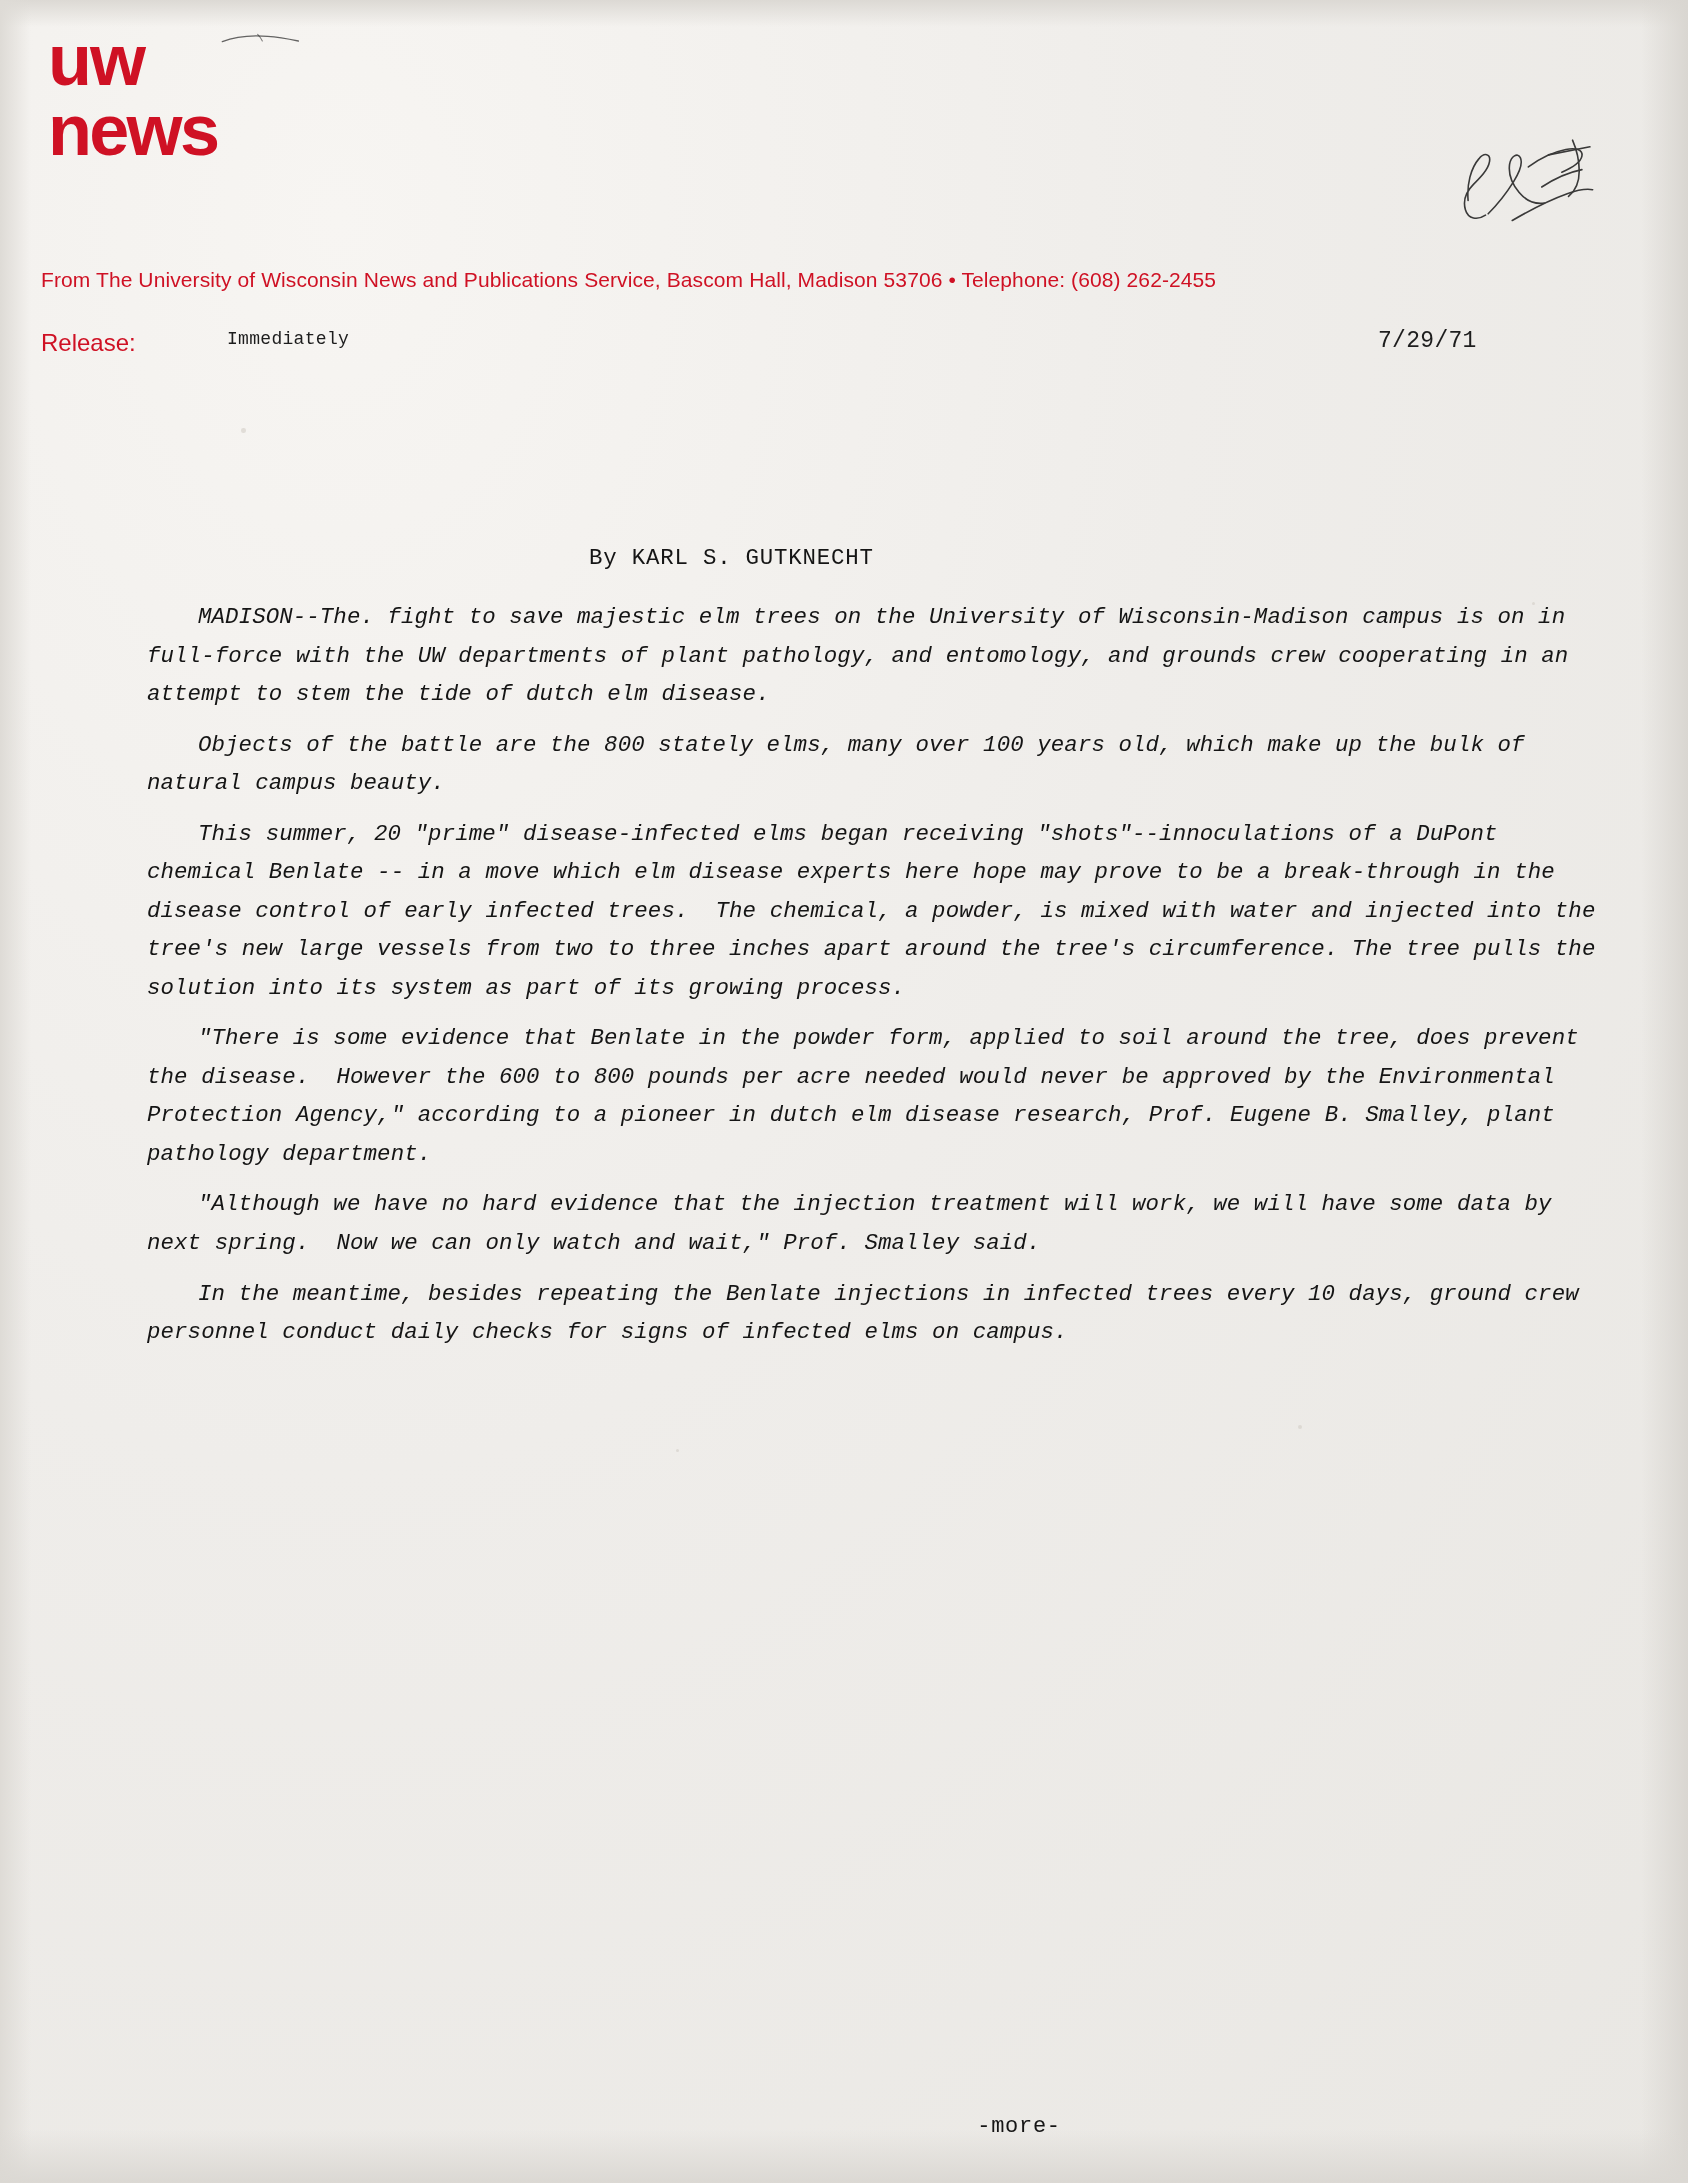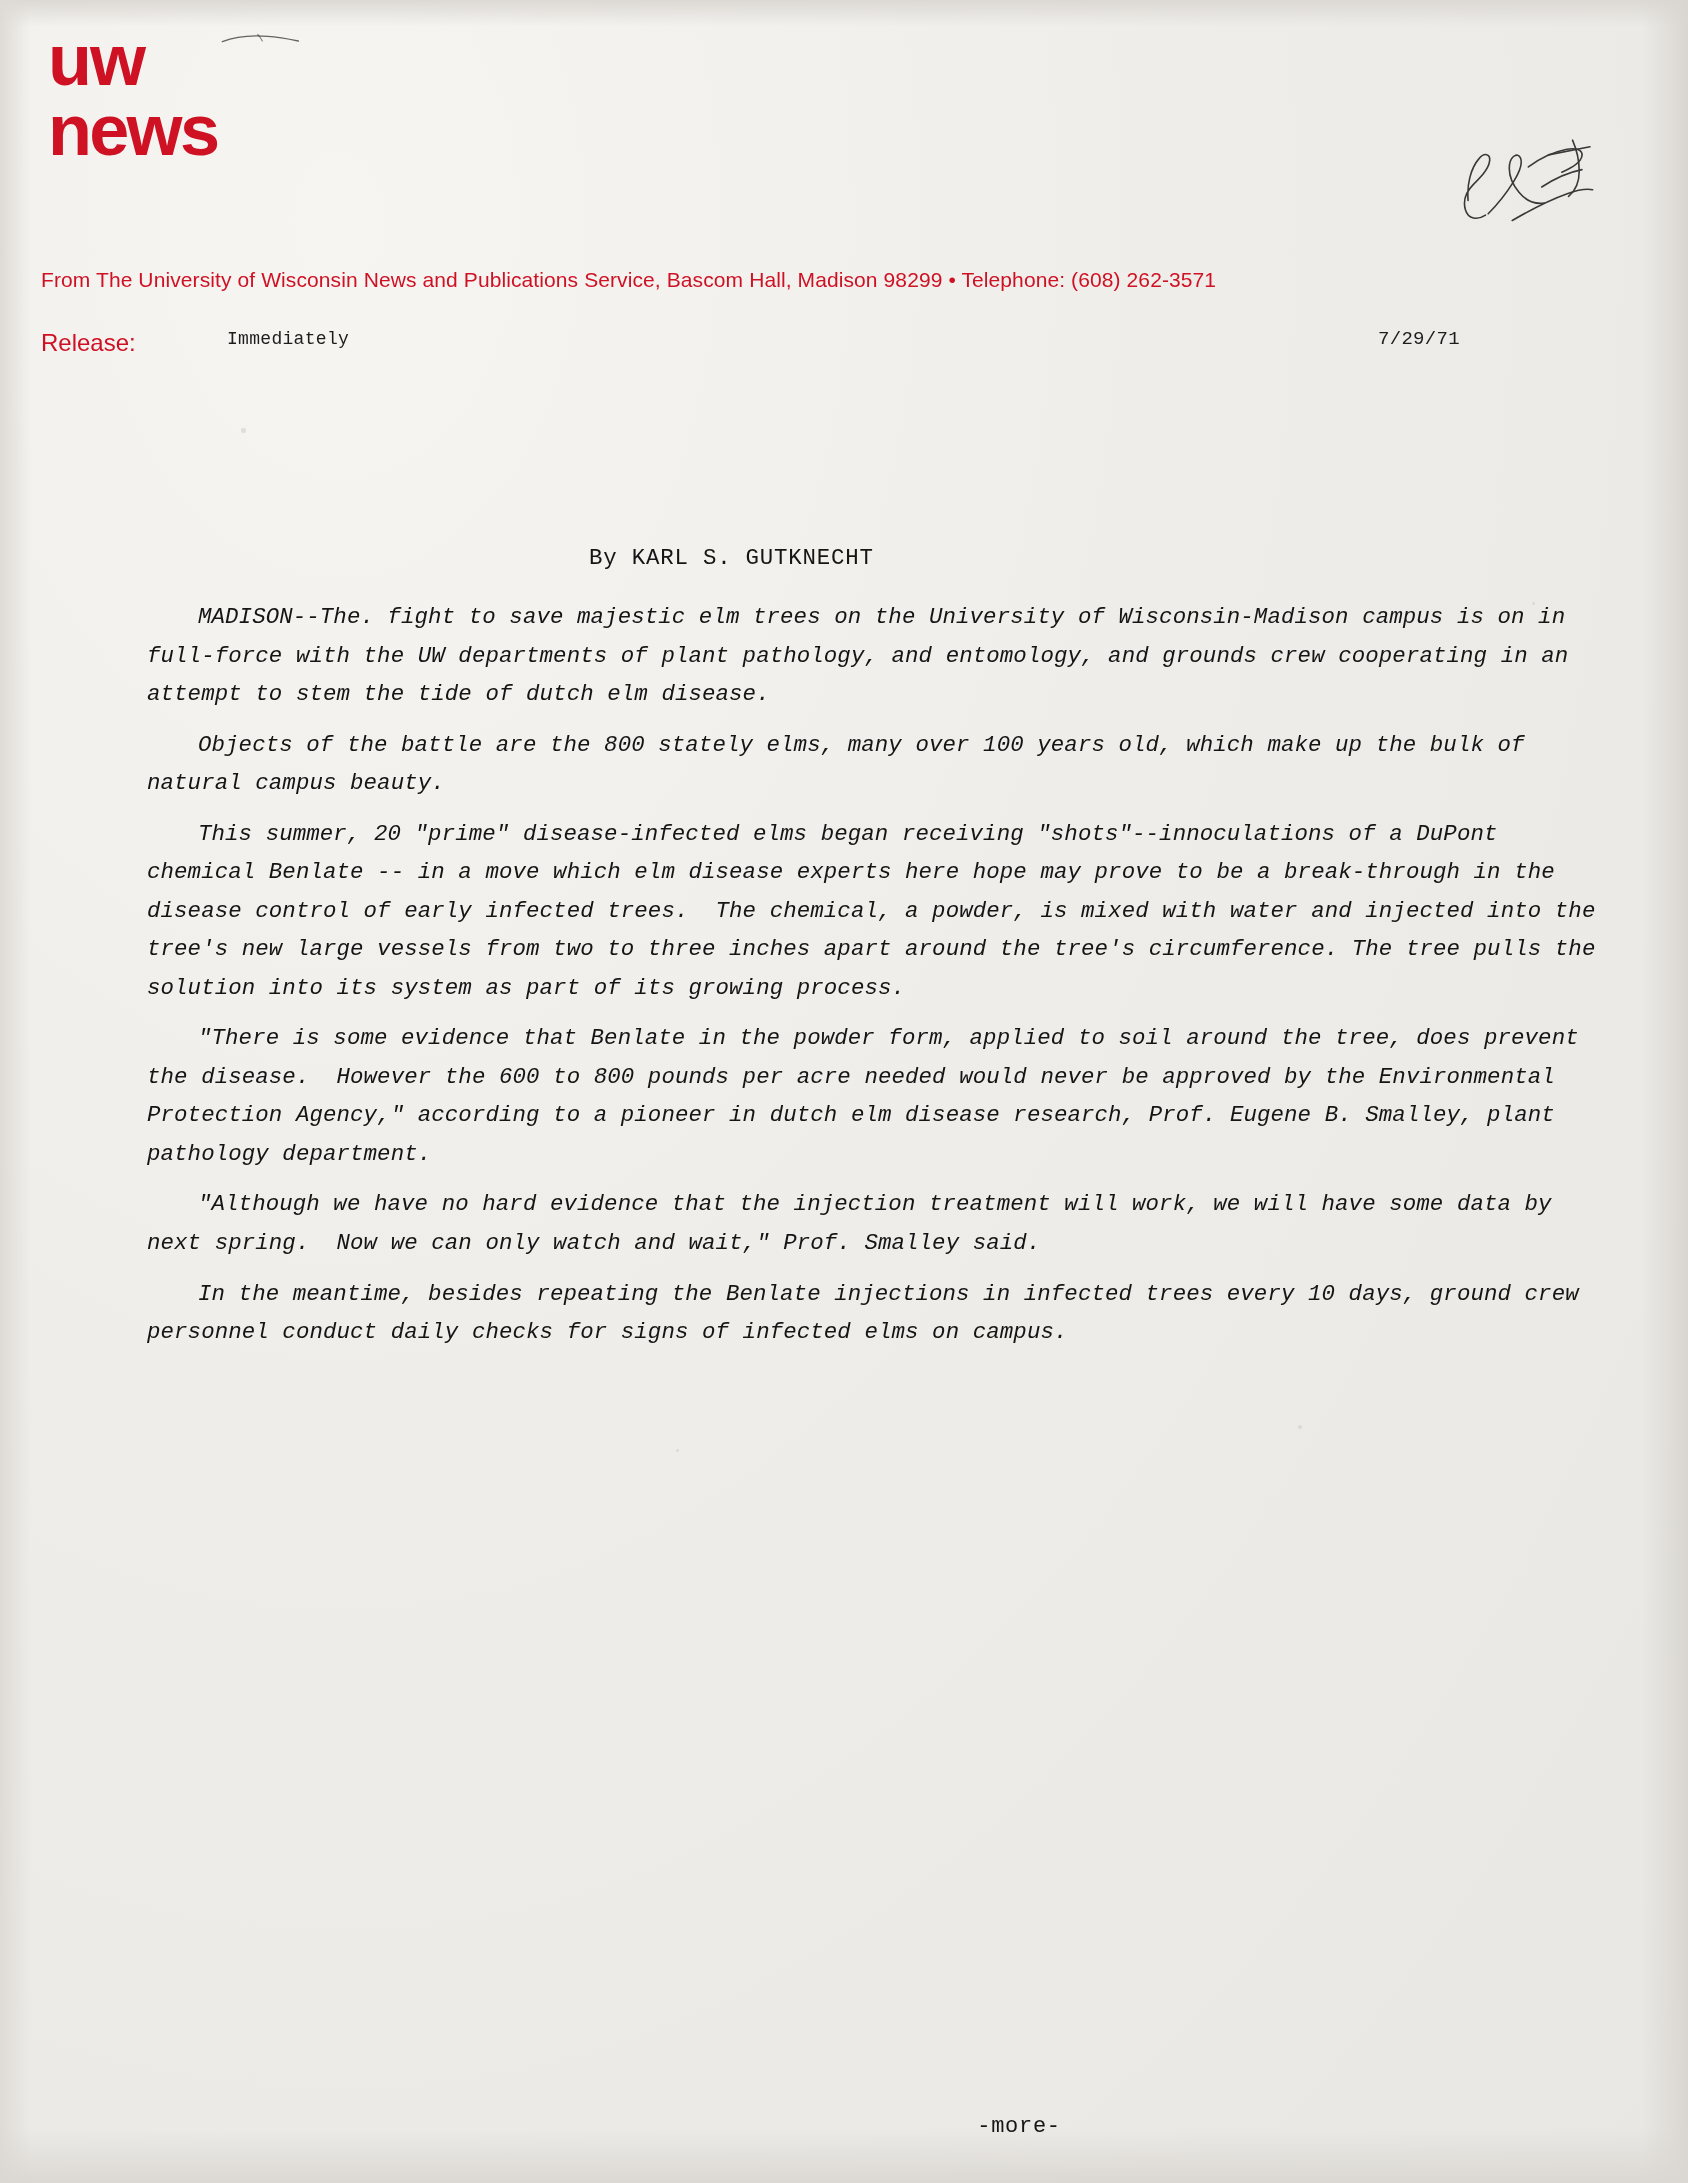--- a/index.html
+++ b/index.html
@@ -117,21 +117,21 @@
     font-family: "Liberation Mono", monospace;
     font-size: 18px;
     color: #1d1d1d;
     letter-spacing: 0.3px;
   }
   .release-date {
     position: absolute;
     left: 1378px;
     top: 328px;
     font-family: "Liberation Mono", monospace;
-    font-size: 19px;
+    font-size: 23px;
     color: #1d1d1d;
     letter-spacing: 0.3px;
   }
 
   
   .signature {
     position: absolute;
     right: 86px;
     top: 120px;
     width: 154px;
@@ -211,21 +211,21 @@
       <path d="M30,120 C28,96 34,72 46,58 C54,48 64,50 62,62 C60,74 48,86 38,96 C28,106 22,120 26,134 C30,148 44,150 56,142"></path>
       <path d="M60,140 C74,126 88,108 98,92 C106,79 112,64 108,56 C104,48 94,54 92,66 C90,80 96,96 106,108 C116,120 130,126 144,124"></path>
       <path d="M120,70 C136,58 156,48 176,44 C190,41 202,44 200,54 C198,64 184,72 170,78"></path>
       <path d="M140,100 C158,88 180,78 200,74"></path>
       <path d="M96,150 C120,136 150,120 178,110 C192,105 206,102 216,104"></path>
       <path d="M186,30 C192,44 196,60 196,76 C196,92 190,106 180,114"></path>
       <path d="M150,52 L212,40"></path>
     </g>
   </svg>
 
-  <div class="tagline">From The University of Wisconsin News and Publications Service, Bascom Hall, Madison 98299 • Telephone: (608) 262-3571</div>
+  <div class="tagline">From The University of Wisconsin News and Publications Service, Bascom Hall, Madison 53706 • Telephone: (608) 262-2455</div>
   <div class="rule"></div>
 
   <div class="release-label">Release:</div>
   <div class="release-value">Immediately</div>
   <div class="release-date">7/29/71</div>
 
   <div class="body">
     <div class="byline">By KARL S. GUTKNECHT</div>
 
     <p class="para"><span class="indent"></span><span>MADISON--The. fight to save majestic elm trees on the University of Wisconsin-Madison campus is on in full-force with the UW departments of plant pathology, and entomology, and grounds crew cooperating in an attempt to stem the tide of dutch elm disease.</span></p>

